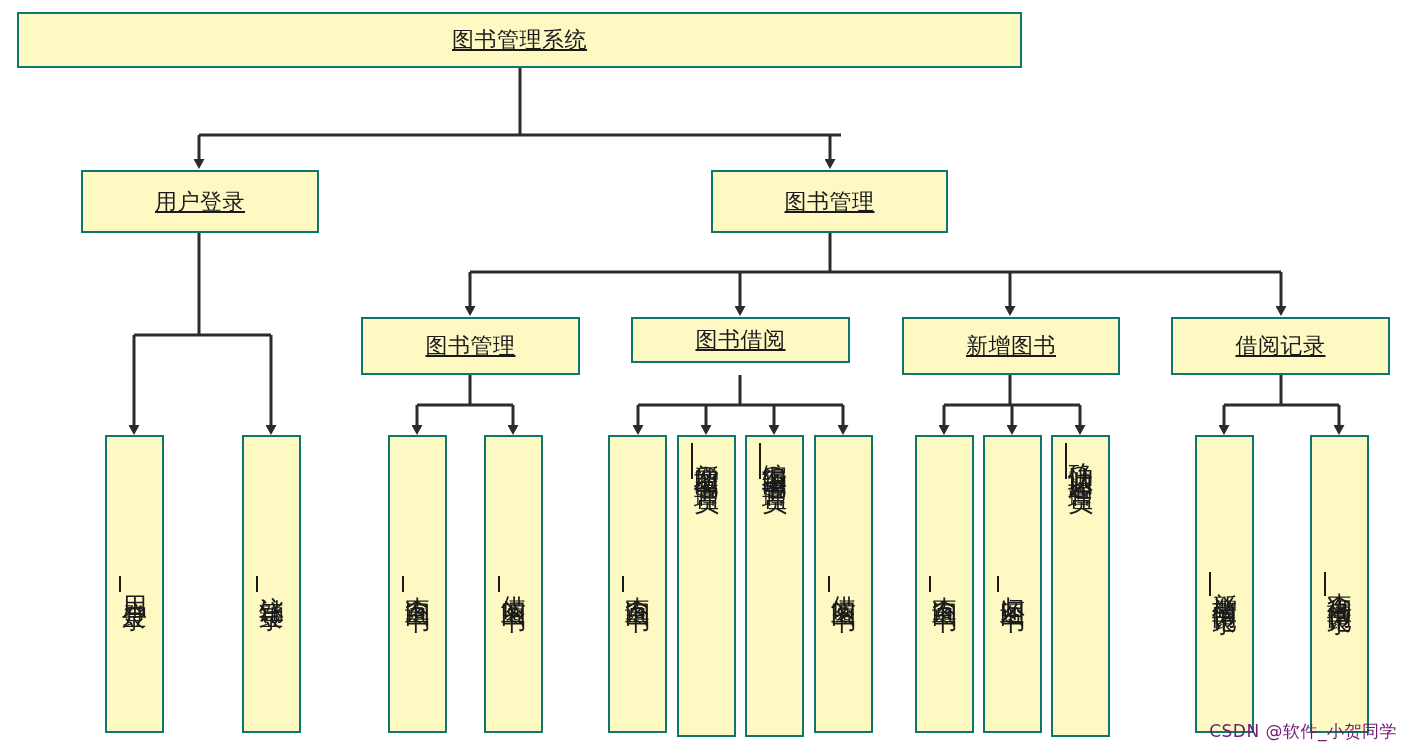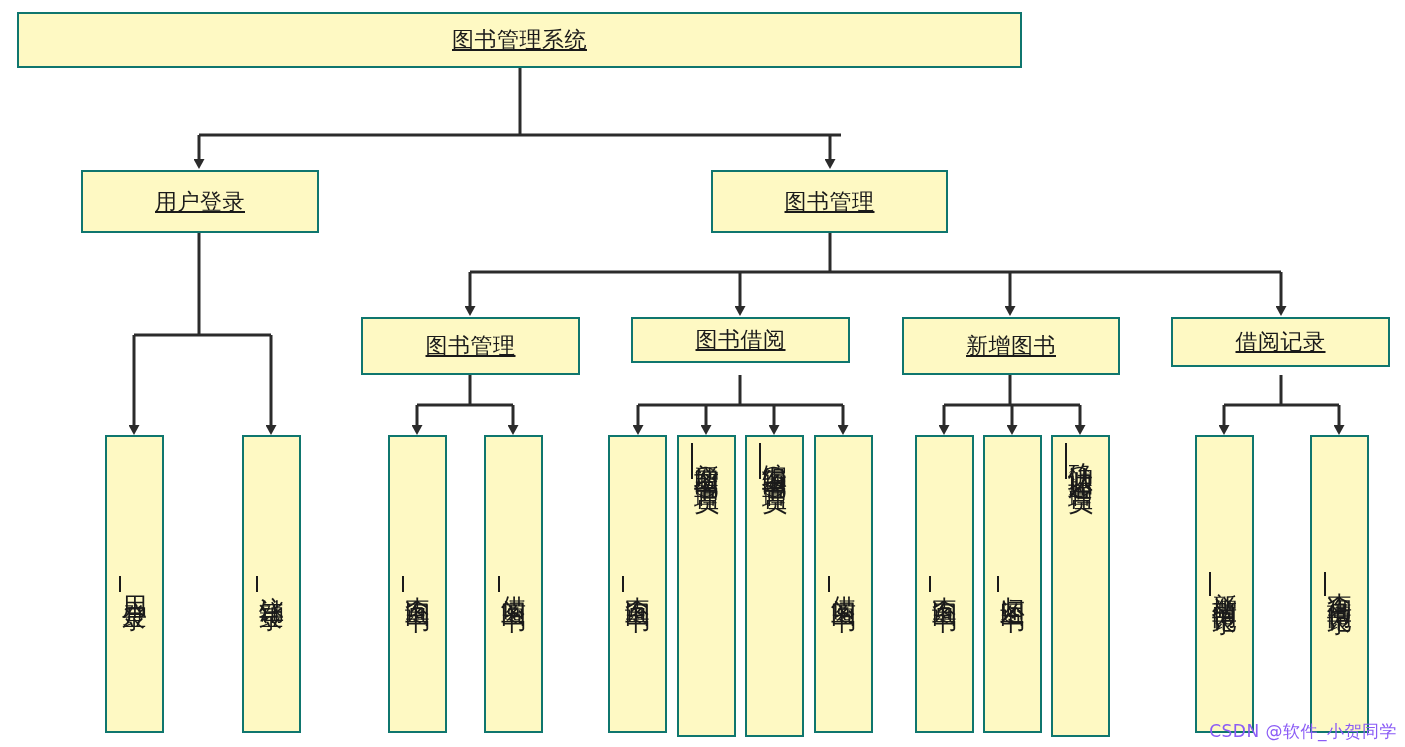--- a/index.html
+++ b/index.html
@@ -60,21 +60,21 @@
   }
   .node.vertical.centered {
     align-items: center;
     padding-top: 0;
   }
   #watermark {
     position: absolute;
     right: 8px;
     bottom: 4px;
     font-size: 17px;
-    color: #8b5cf6;
+    color: #701a75;
     letter-spacing: 0.5px;
     z-index: 5;
     white-space: nowrap;
     font-family: "DejaVu Sans", "Liberation Sans", sans-serif;
   }
 </style>
 </head>
 <body>
 
 <div id="diagram-root">
@@ -146,21 +146,21 @@
   </div>
 
   <div class="node horizontal" style="left:631px; top:317px; width:219px; height:46px;">
     <span class="label">图书借阅</span>
   </div>
 
   <div class="node horizontal" style="left:902px; top:317px; width:218px; height:58px;">
     <span class="label">新增图书</span>
   </div>
 
-  <div class="node horizontal" style="left:1171px; top:317px; width:219px; height:50px;">
+  <div class="node horizontal" style="left:1171px; top:317px; width:219px; height:58px;">
     <span class="label">借阅记录</span>
   </div>
 
   <div class="node vertical centered" style="left:105px; top:435px; width:59px; height:298px;">
     <span class="label">用户登录</span>
   </div>
 
   <div class="node vertical centered" style="left:242px; top:435px; width:59px; height:298px;">
     <span class="label">注销登录</span>
   </div>

